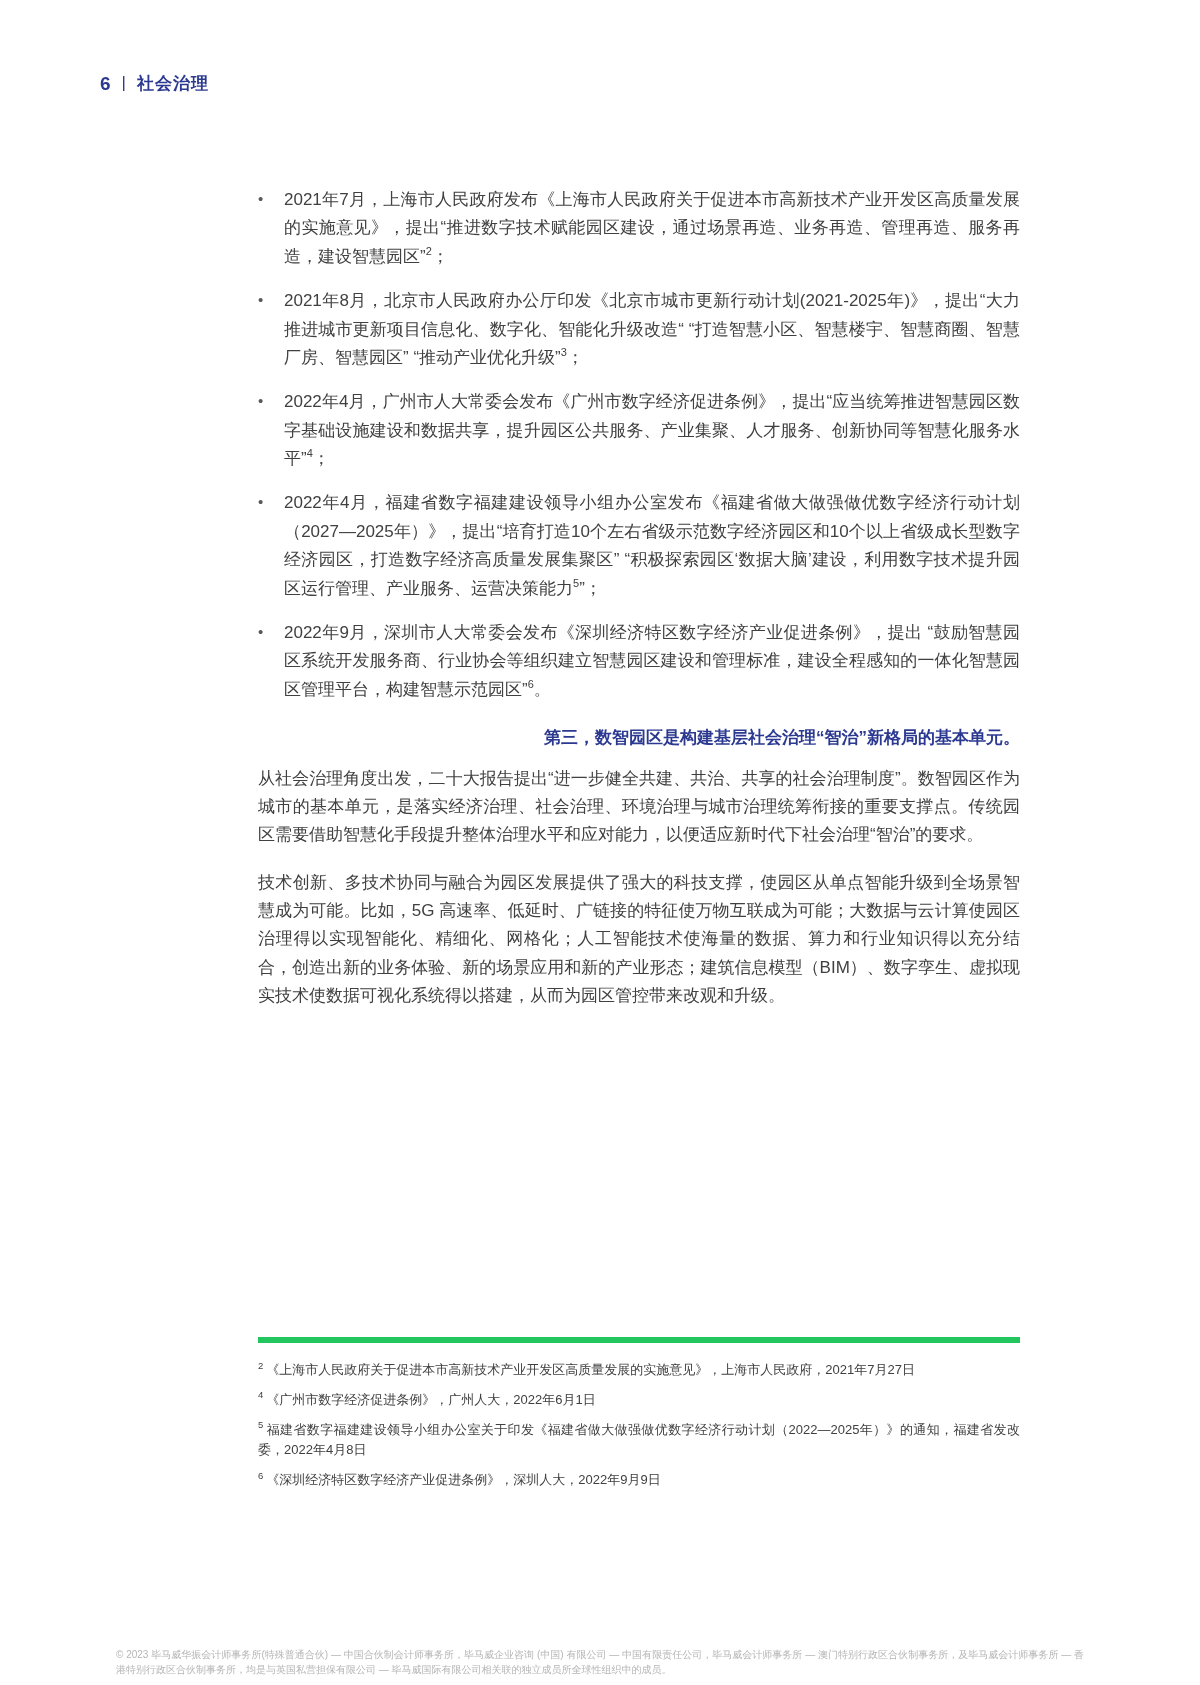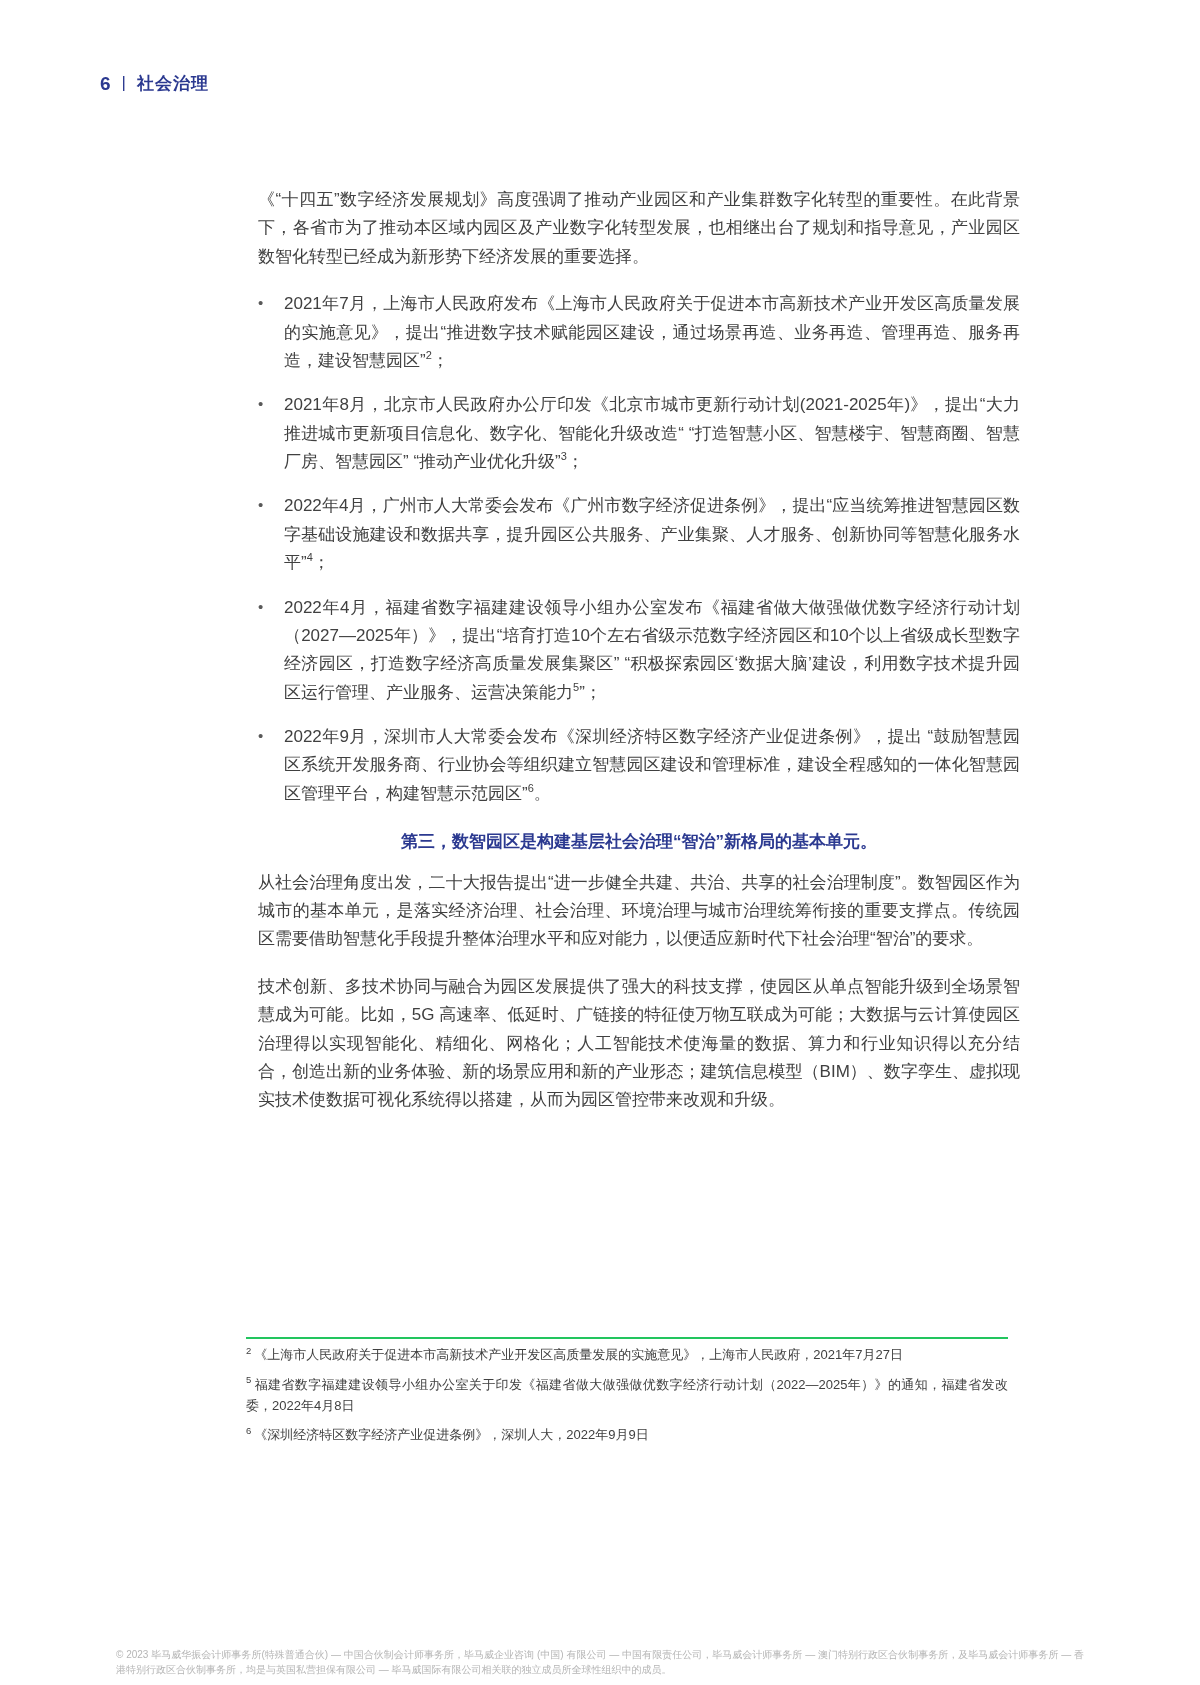--- a/index.html
+++ b/index.html
@@ -46,32 +46,32 @@
   .li-marker { flex: 0 0 26px; color: #595959; font-size: 15px; }
   .li-body   { flex: 1; text-align: justify; }
 
   sup { font-size: 11px; line-height: 0; }
 
   h3.sub-heading {
     margin: 21px 0 14px 0;
     font-size: 17px;
     font-weight: 700;
     color: #2b3990;
-    text-align: center;
+    text-align: right;
     line-height: 1.5;
   }
 
   
   .footnotes {
     position: absolute;
-    left: 246px;
+    left: 258px;
     top: 1337px;
     width: 762px;
-    border-top: 2px solid #22c55e;
-    padding-top: 6px;
+    border-top: 6px solid #22c55e;
+    padding-top: 17px;
     color: #404040;
     font-size: 13px;
     line-height: 1.6;
     text-align: justify;
   }
   .footnote { margin-bottom: 9px; }
   .footnote sup { font-size: 9.5px; margin-right: 3px; }
 
   
   .page-footer {
@@ -92,21 +92,20 @@
 <div class="page">
 
   <div class="page-header">
     <span class="num">6</span>
     <span class="sep">|</span>
     <span class="chapter">社会治理</span>
   </div>
 
   <main class="content">
 
-    <p>《“十四五”数字经济发展规划》高度强调了推动产业园区和产业集群数字化转型的重要性。在此背景下，各省市为了推动本区域内园区及产业数字化转型发展，也相继出台了规划和指导意见，产业园区数智化转型已经成为新形势下经济发展的重要选择。</p>
 
     <ul class="policy-list">
       <li>
         <span class="li-marker">•</span>
         <span class="li-body"><span>2021年7月，上海市人民政府发布《上海市人民政府关于促进本市高新技术产业开发区高质量发展的实施意见》，提出“推进数字技术赋能园区建设，通过场景再造、业务再造、管理再造、服务再造，建设智慧园区”</span><sup>2</sup><span>；</span></span>
       </li>
       <li>
         <span class="li-marker">•</span>
         <span class="li-body"><span>2021年8月，北京市人民政府办公厅印发《北京市城市更新行动计划(2021-2025年)》，提出“大力推进城市更新项目信息化、数字化、智能化升级改造“ “打造智慧小区、智慧楼宇、智慧商圈、智慧厂房、智慧园区” “推动产业优化升级”</span><sup>3</sup><span>；</span></span>
       </li>
@@ -126,20 +125,21 @@
 
     <h3 class="sub-heading">第三，数智园区是构建基层社会治理“智治”新格局的基本单元。</h3>
     <p>从社会治理角度出发，二十大报告提出“进一步健全共建、共治、共享的社会治理制度”。数智园区作为城市的基本单元，是落实经济治理、社会治理、环境治理与城市治理统筹衔接的重要支撑点。传统园区需要借助智慧化手段提升整体治理水平和应对能力，以便适应新时代下社会治理“智治”的要求。</p>
 
     <p>技术创新、多技术协同与融合为园区发展提供了强大的科技支撑，使园区从单点智能升级到全场景智慧成为可能。比如，5G 高速率、低延时、广链接的特征使万物互联成为可能；大数据与云计算使园区治理得以实现智能化、精细化、网格化；人工智能技术使海量的数据、算力和行业知识得以充分结合，创造出新的业务体验、新的场景应用和新的产业形态；建筑信息模型（BIM）、数字孪生、虚拟现实技术使数据可视化系统得以搭建，从而为园区管控带来改观和升级。</p>
 
   </main>
 
   <section class="footnotes">
     <div class="footnote"><sup>2</sup><span>《上海市人民政府关于促进本市高新技术产业开发区高质量发展的实施意见》，上海市人民政府，2021年7月27日</span></div>
+    <div class="footnote"><sup>4</sup><span>《广州市数字经济促进条例》，广州人大，2022年6月1日</span></div>
     <div class="footnote"><sup>5</sup><span>福建省数字福建建设领导小组办公室关于印发《福建省做大做强做优数字经济行动计划（2022—2025年）》的通知，福建省发改委，2022年4月8日</span></div>
     <div class="footnote"><sup>6</sup><span>《深圳经济特区数字经济产业促进条例》，深圳人大，2022年9月9日</span></div>
   </section>
 
   <footer class="page-footer">
     <p>© 2023 毕马威华振会计师事务所(特殊普通合伙) — 中国合伙制会计师事务所，毕马威企业咨询 (中国) 有限公司 — 中国有限责任公司，毕马威会计师事务所 — 澳门特别行政区合伙制事务所，及毕马威会计师事务所 — 香港特别行政区合伙制事务所，均是与英国私营担保有限公司 — 毕马威国际有限公司相关联的独立成员所全球性组织中的成员。</p>
   </footer>
 
 </div>
 

